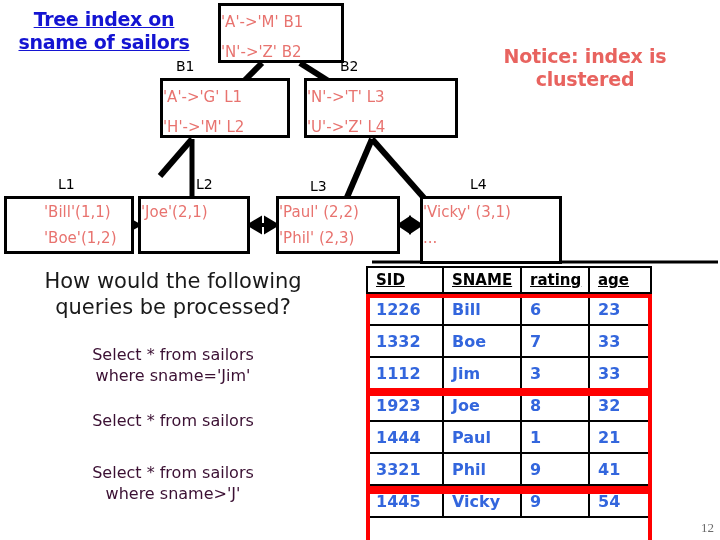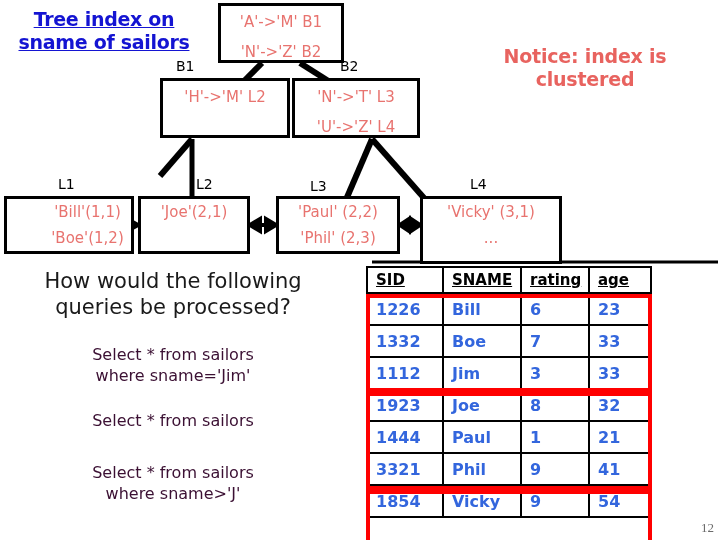--- a/index.html
+++ b/index.html
@@ -40,39 +40,39 @@
   .node{
     position:absolute;
     border:3px solid #000000;
     background:#ffffff;
     box-sizing:border-box;
     z-index:3;
   }
   .node .line{
     color:#E8736F;
     font-size:15px;
-    text-align:center;
+    text-align:left;
     white-space:nowrap;
     font-family:"DejaVu Sans","Liberation Sans",sans-serif;
   }
   .node.internal .line{padding-top:3px;}
   .nlabel{
     position:absolute;
     color:#000000;
     font-size:14px;
     z-index:4;
     background:transparent;
   }
 
   #root-node{left:218px;top:3px;width:126px;height:60px;}
   #root-node .line{line-height:27px;}
 
   #b1-node{left:160px;top:78px;width:130px;height:60px;}
   #b1-node .line{line-height:27px;}
-  #b2-node{left:292px;top:78px;width:128px;height:60px;}
+  #b2-node{left:304px;top:78px;width:154px;height:60px;}
   #b2-node .line{line-height:27px;}
 
   #l1-node{left:4px;top:196px;width:130px;height:58px;padding-left:37px;}
   #l2-node{left:138px;top:196px;width:112px;height:58px;}
   #l3-node{left:276px;top:196px;width:124px;height:58px;}
   #l4-node{left:420px;top:196px;width:142px;height:68px;}
   .leaf .line{line-height:26px;}
 
   
   #tree-edges{position:absolute;left:0;top:0;width:720px;height:270px;z-index:2;}
@@ -185,20 +185,21 @@
     <line x1="372" y1="262" x2="718" y2="262" stroke="#000" stroke-width="3"></line>
   </svg>
 
   <div class="node internal" id="root-node">
     <div class="line">'A'-&gt;'M' B1</div>
     <div class="line">'N'-&gt;'Z' B2</div>
   </div>
 
   <div class="nlabel" style="left:176px;top:58px;">B1</div>
   <div class="node internal" id="b1-node">
+    <div class="line">'A'-&gt;'G' L1</div>
     <div class="line">'H'-&gt;'M' L2</div>
   </div>
 
   <div class="nlabel" style="left:340px;top:58px;">B2</div>
   <div class="node internal" id="b2-node">
     <div class="line">'N'-&gt;'T' L3</div>
     <div class="line">'U'-&gt;'Z' L4</div>
   </div>
 
   <div class="nlabel" style="left:58px;top:176px;">L1</div>
@@ -280,21 +281,21 @@
         <td>1</td>
         <td>21</td>
       </tr>
       <tr>
         <td>3321</td>
         <td>Phil</td>
         <td>9</td>
         <td>41</td>
       </tr>
       <tr>
-        <td>1854</td>
+        <td>1445</td>
         <td>Vicky</td>
         <td>9</td>
         <td>54</td>
       </tr>
     </tbody>
   </table>
 
   <div class="redbox" id="redgroup-1"></div>
   <div class="redbox" id="redgroup-2"></div>
   <div class="redbox" id="redgroup-3"></div>

